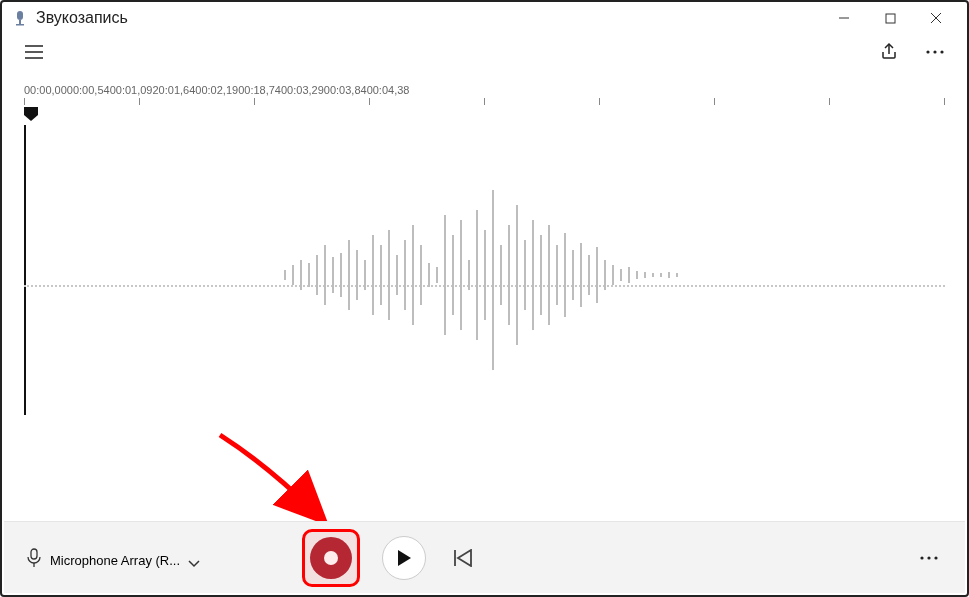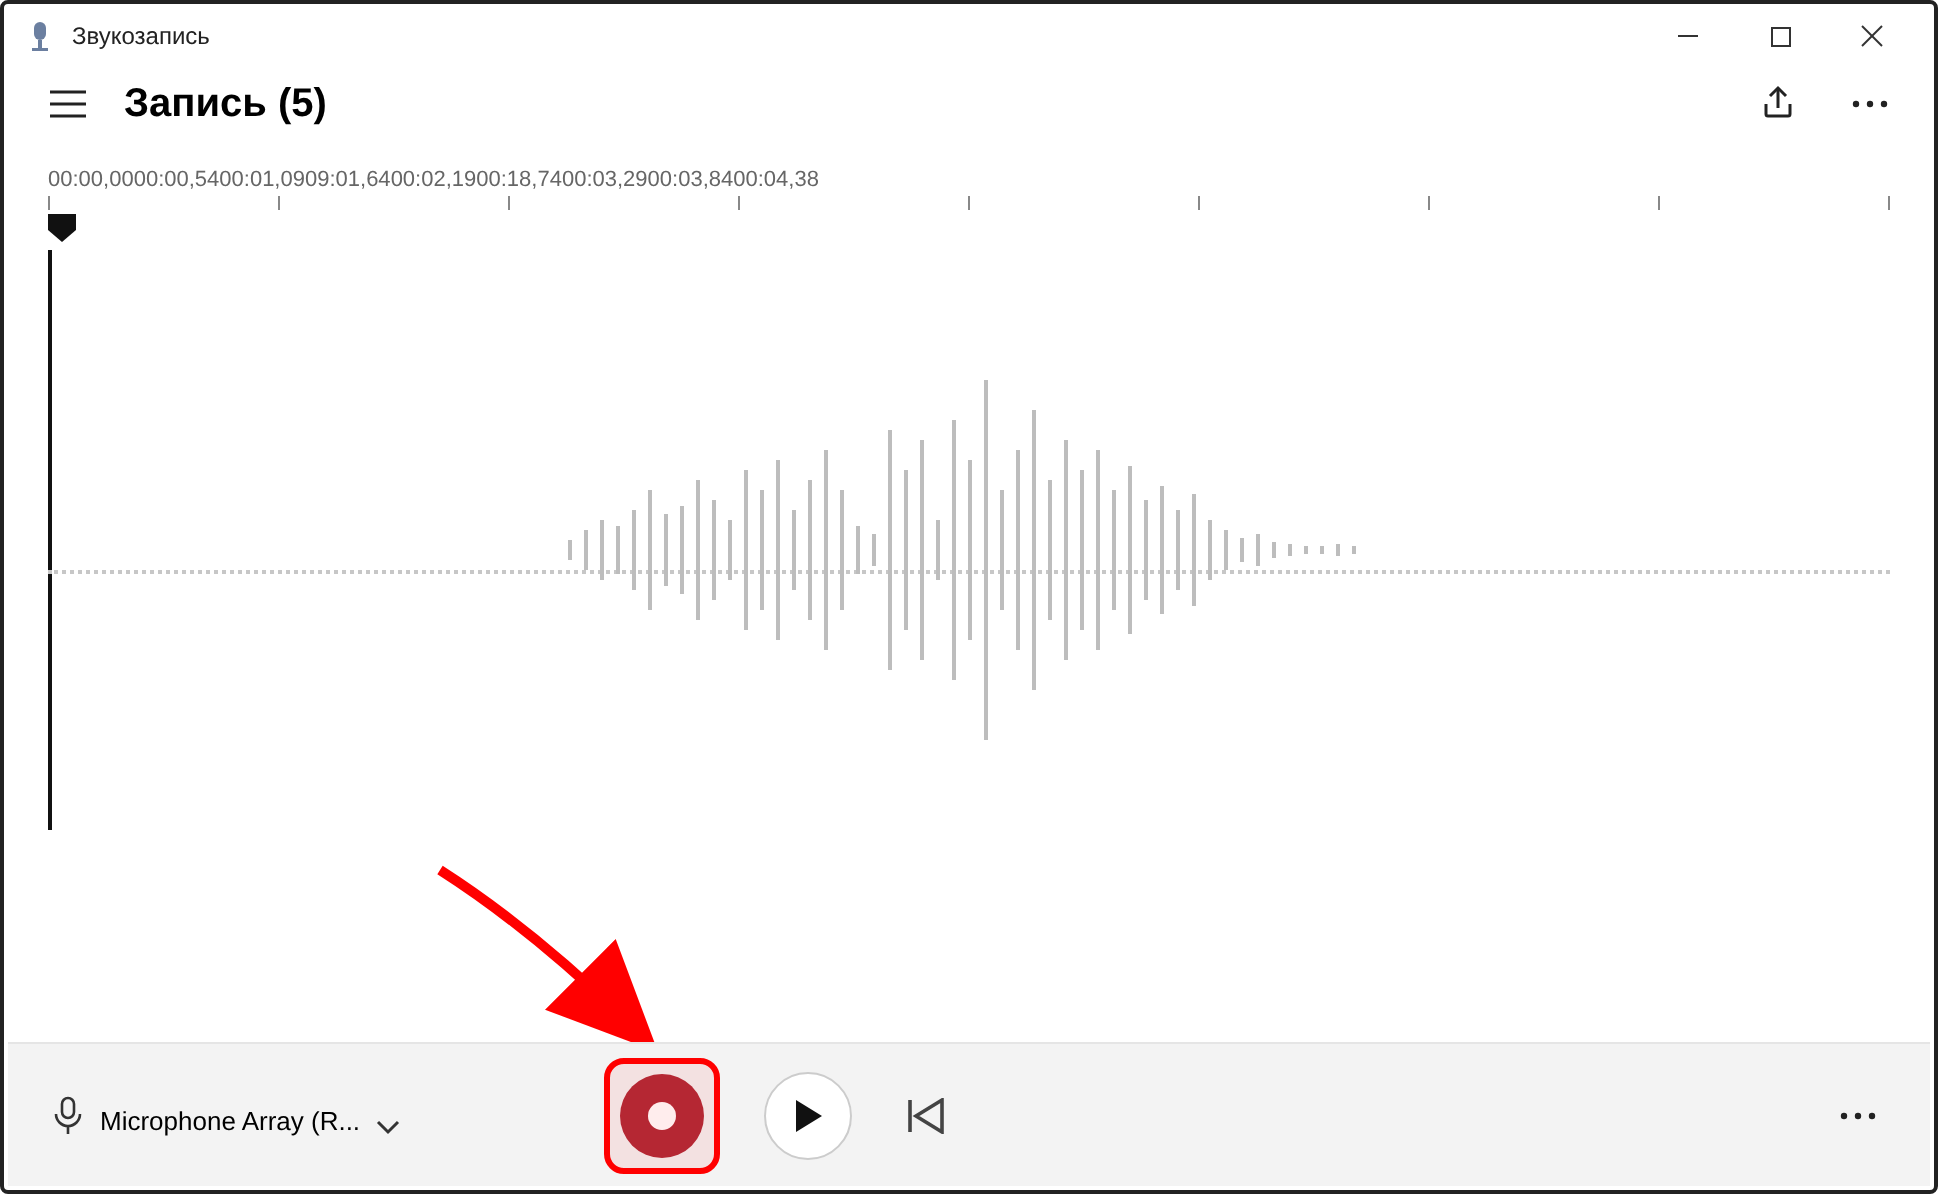--- a/index.html
+++ b/index.html
@@ -11,21 +11,21 @@
     overflow: hidden;
     border: 2px solid #222;
     border-radius: 4px;
     position: relative;
   }
   .titlebar {
     height: 32px;
     display: flex;
     align-items: center;
     padding: 0 8px 0 10px;
-    font-size: 12px;
+    font-size: 16px;
     color: #222;
   }
   .titlebar .app-icon { width:16px; height:16px; margin-right:8px; }
   .win-controls { margin-left:auto; display:flex; gap:0; }
   .win-btn { width:46px; height:32px; display:flex; align-items:center; justify-content:center; cursor:pointer; }
   .win-btn svg { stroke:#333; stroke-width:1; fill:none; }
 
   .header {
     display:flex; align-items:center;
     padding: 4px 18px 10px 18px;
@@ -120,21 +120,20 @@
 </div>
 
 <div class="header">
   <div class="hamburger">
     <svg width="18" height="14" viewBox="0 0 18 14">
         <line x1="0" y1="1" x2="18" y2="1" stroke="#222" stroke-width="1.6"></line>
         <line x1="0" y1="7" x2="18" y2="7" stroke="#222" stroke-width="1.6"></line>
         <line x1="0" y1="13" x2="18" y2="13" stroke="#222" stroke-width="1.6"></line>
       </svg>
   </div>
-  <div class="title">Запись (5)</div>
   <div class="header-actions">
     <div class="icon-btn">
       <svg width="20" height="20" viewBox="0 0 20 20" fill="none" stroke="#222" stroke-width="1.5">
           <path d="M4 10v5a1 1 0 001 1h10a1 1 0 001-1v-5"></path>
           <path d="M10 3v9"></path>
           <path d="M6 6l4-4 4 4"></path>
         </svg>
     </div>
     <div class="icon-btn">
       <svg width="20" height="6" viewBox="0 0 20 6">
@@ -143,21 +142,21 @@
           <circle cx="17" cy="3" r="1.6" fill="#222"></circle>
         </svg>
     </div>
   </div>
 </div>
 
 <div class="ruler">
   <span>00:00,00</span>
   <span>00:00,54</span>
   <span>00:01,09</span>
-  <span>09:01,64</span>
+  <span>20:01,64</span>
   <span>00:02,19</span>
   <span>00:18,74</span>
   <span>00:03,29</span>
   <span>00:03,84</span>
   <span>00:04,38</span>
 </div>
 <div class="ticks">
   <div class="tick"></div>
     <div class="tick"></div>
     <div class="tick"></div>

